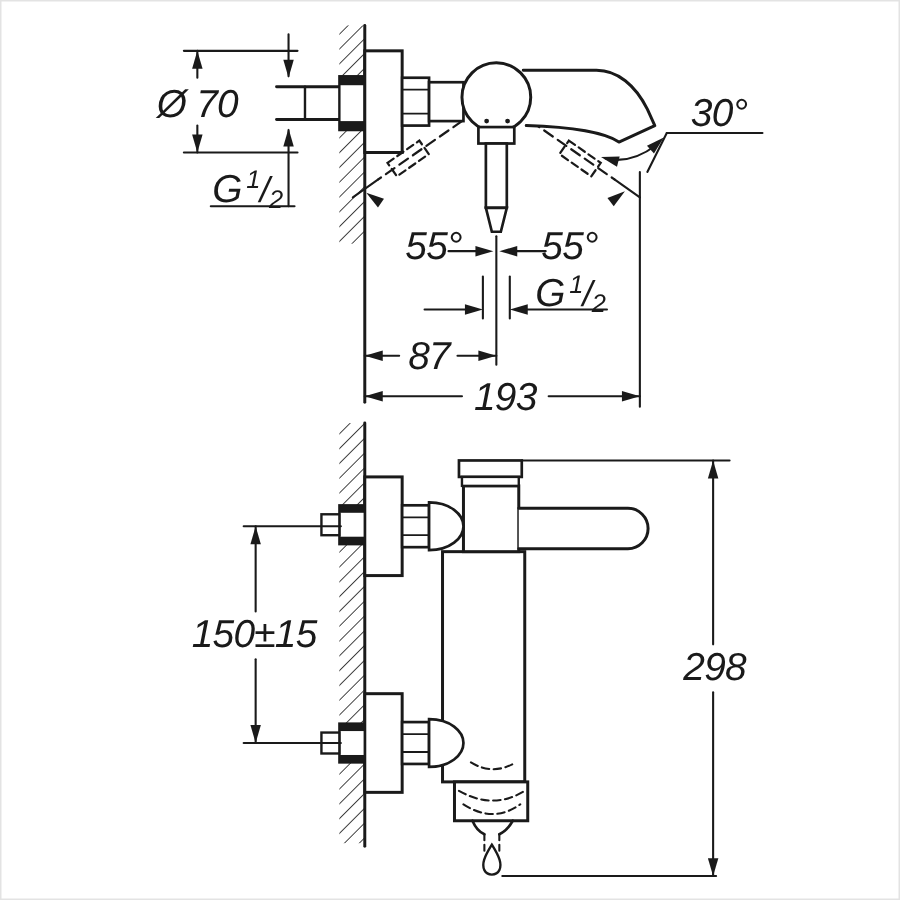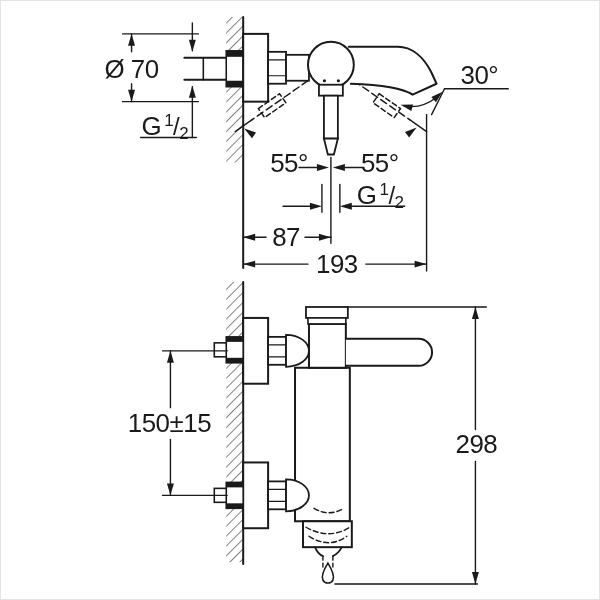--- a/index.html
+++ b/index.html
@@ -2,20 +2,21 @@
 <html><head>
 <meta charset="utf-8">
 <style>
   html,body{margin:0;padding:0;background:#ffffff;}
   .frame{
     width:598px;height:598px;
     border:1px solid #e3e3e3;
     background:#ffffff;
     font-family:"Liberation Sans", sans-serif;
     position:relative;
+    font-style:italic;
   }
   svg{display:block;}
   svg text{
     font-family:"Liberation Sans", sans-serif;
     font-size:26px;
     fill:#1a1a1a;
     letter-spacing:-0.5px;
   }
   .sup{font-size:17px;}
   .slash{font-size:24px;}

